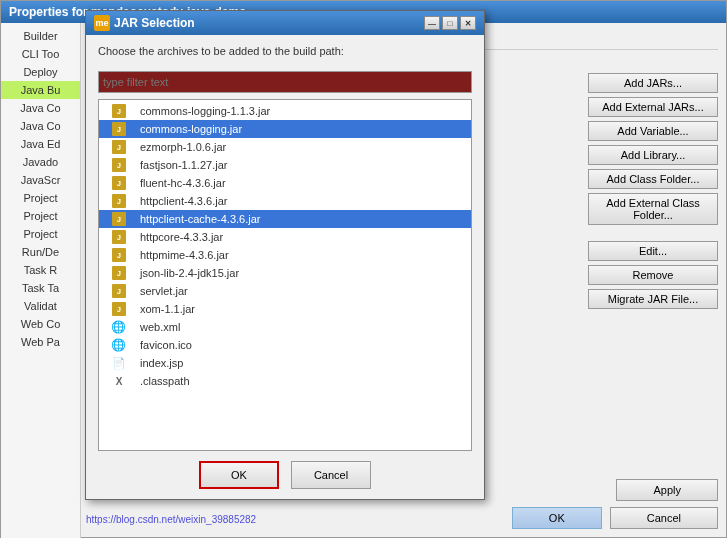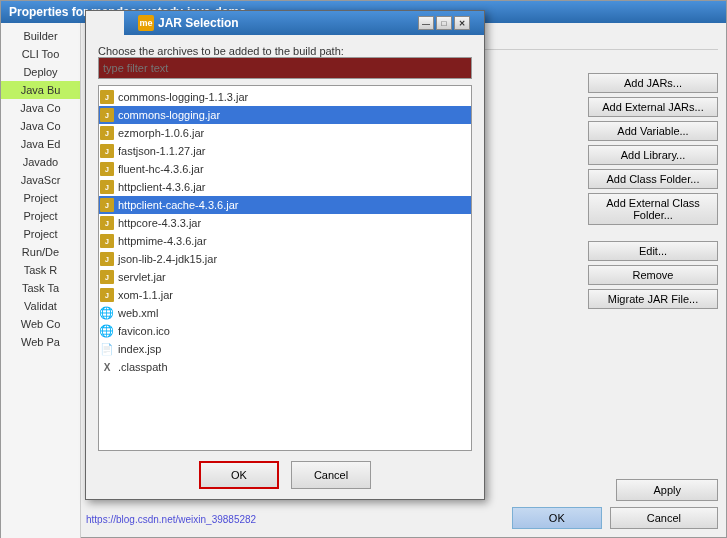--- a/index.html
+++ b/index.html
@@ -134,28 +134,27 @@
       width: 400px;
       height: 490px;
       background: #f0f0f0;
       border: 1px solid #666;
       box-shadow: 3px 3px 8px rgba(0,0,0,0.4);
     }
 
     .dialog-titlebar {
       background: linear-gradient(to bottom, #4a90d9, #2a6aad);
       color: white;
-      padding: 4px 14px;
+      padding: 4px 8px;
       font-size: 12px;
       font-weight: bold;
       display: flex;
       align-items: center;
       justify-content: space-between;
       height: 24px;
-      margin-left: 38px;
     }
 
     .dialog-title-icon {
       display: flex;
       align-items: center;
       gap: 4px;
     }
 
     .title-icon-box {
       width: 16px;
@@ -191,21 +190,21 @@
     .dialog-body {
       padding: 10px 12px;
       height: calc(100% - 24px);
       display: flex;
       flex-direction: column;
     }
 
     .dialog-desc {
       font-size: 11px;
       color: #333;
-      margin-bottom: 0;
+      margin-bottom: 14px;
     }
 
     .filter-input {
       width: 100%;
       height: 22px;
       border: 1px solid #999;
       padding: 8px 4px;
       font-size: 11px;
       margin-bottom: 6px;
       background: #7f1d1d;
@@ -221,24 +220,25 @@
       position: relative;
     }
 
     .file-tree-inner {
       padding: 2px 0;
     }
 
     .tree-item {
       display: flex;
       align-items: center;
-      padding: 1px 0;
+      padding: 1px 12px;
       cursor: pointer;
       font-size: 11px;
       color: #333;
+      gap: 10px;
     }
     .tree-item.highlighted { background: #3875d7; color: white; }
     .tree-item.highlighted .item-icon { color: white; }
 
     .item-icon {
       width: 16px;
       height: 16px;
       margin-right: 3px;
       display: flex;
       align-items: center;

